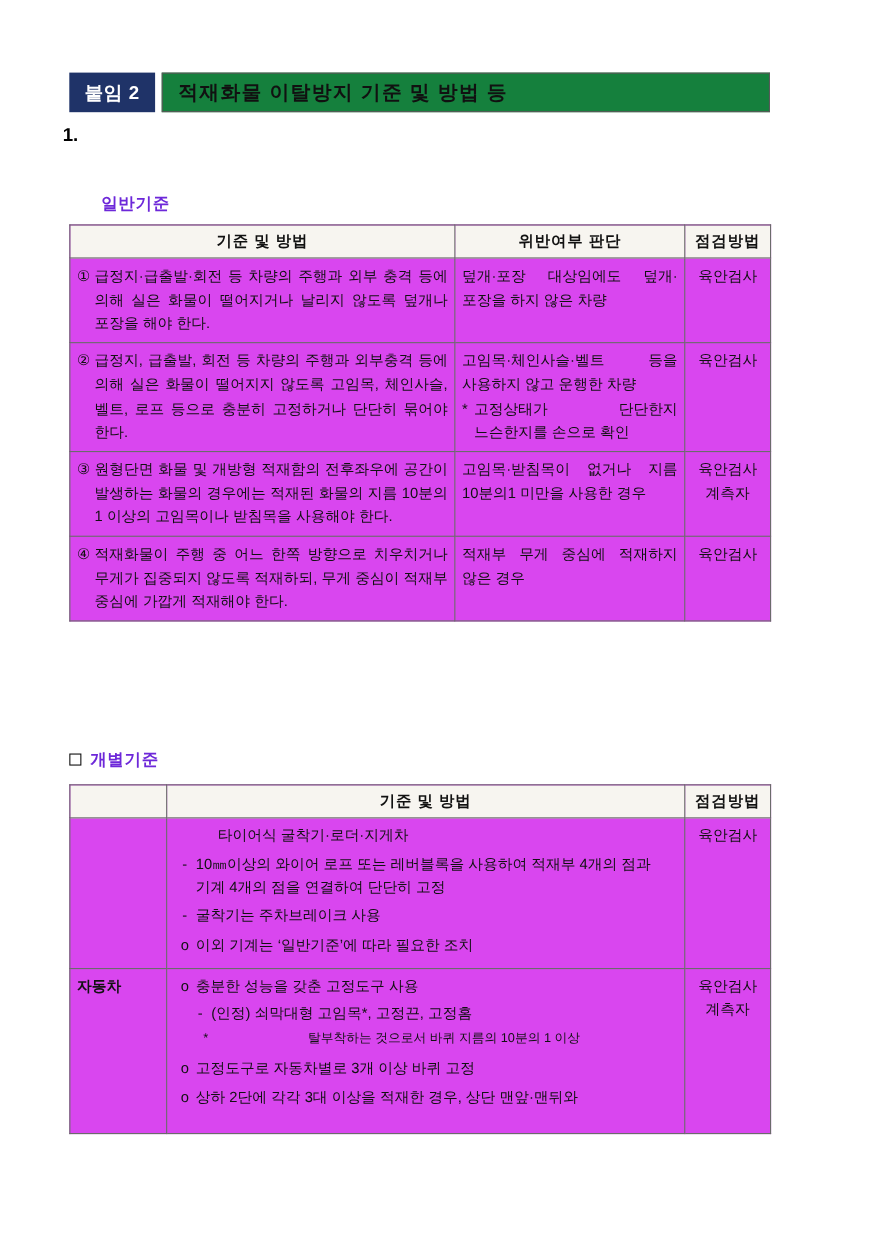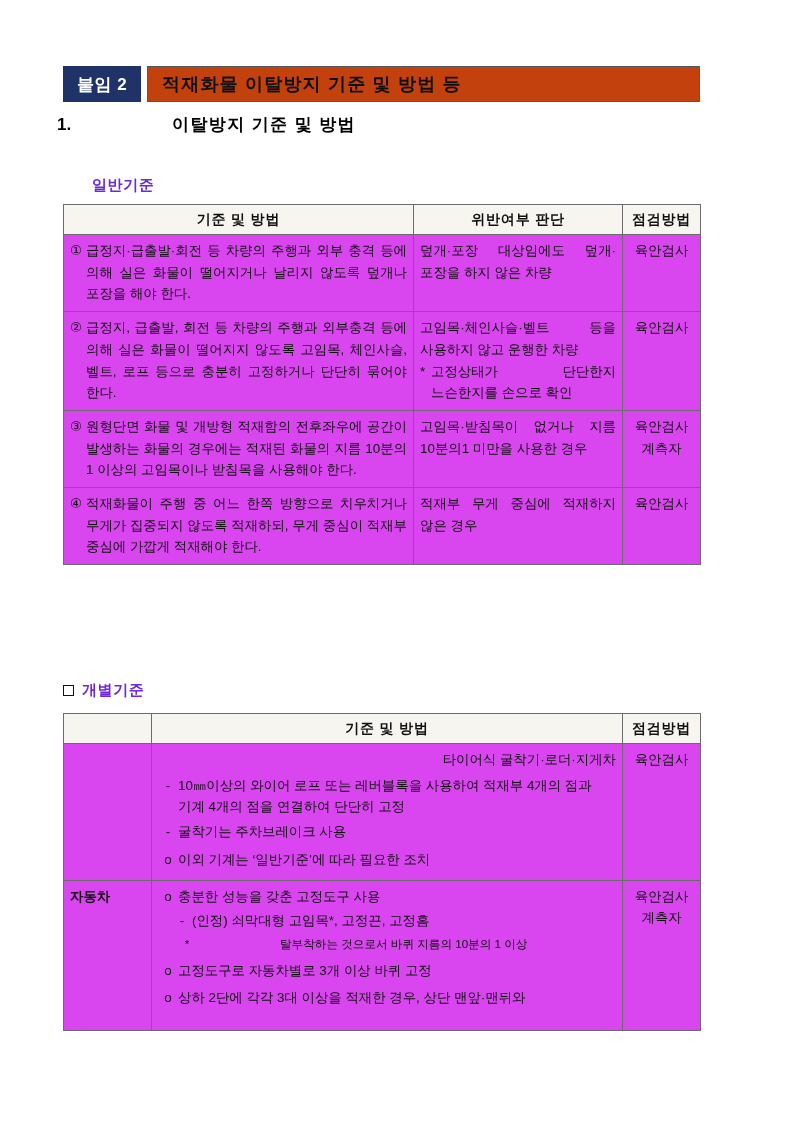--- a/index.html
+++ b/index.html
@@ -45,21 +45,21 @@
     letter-spacing: 0.5px;
     display: flex;
     align-items: center;
     justify-content: center;
     line-height: 1;
   }
   .title-box {
     flex: 1 1 auto;
     margin-left: 6px;
     border: 1px solid #595959;
-    background: #c2410c;
+    background: #15803d;
     display: flex;
     align-items: center;
     padding-left: 14px;
     box-sizing: border-box;
   }
   .title-box-text {
     font-size: 18px;
     font-weight: 700;
     letter-spacing: 1.2px;
     color: #111111;
@@ -205,21 +205,21 @@
     margin-bottom: 3px;
   }
   .bitem .bmark {
     flex: 0 0 auto;
     width: 20px;
     text-align: center;
   }
   .bitem .btext {
     flex: 1 1 auto;
   }
-  .bitem.lead { margin-left: 40px; margin-bottom: 4px; text-align: right; }
+  .bitem.lead { margin-left: 40px; margin-bottom: 4px; }
   .bitem.dash .bmark { width: 20px; }
   .bitem.sub  { margin-left: 14px; }
   .bitem.foot {
     margin-left: 22px;
     font-size: 11.6px;
     margin-top: 1px;
     margin-bottom: 5px;
   }
   .bitem.foot .bmark { width: 14px; }
   .bitem.circle { margin-top: 6px; }
@@ -232,21 +232,20 @@
 
   <div class="doc-header">
     <div class="attach-badge">붙임 2</div>
     <div class="title-box">
       <span class="title-box-text">적재화물 이탈방지 기준 및 방법 등</span>
     </div>
   </div>
 
   <div class="section-line">
     <span class="section-num">1.</span>
-    <span class="section-title">이탈방지 기준 및 방법</span>
   </div>
 
   <div class="sub-heading h-general">일반기준</div>
 
   <table class="doc-table" id="table-general">
     <colgroup>
       <col class="col-criteria">
       <col class="col-violation">
       <col class="col-method">
     </colgroup>

